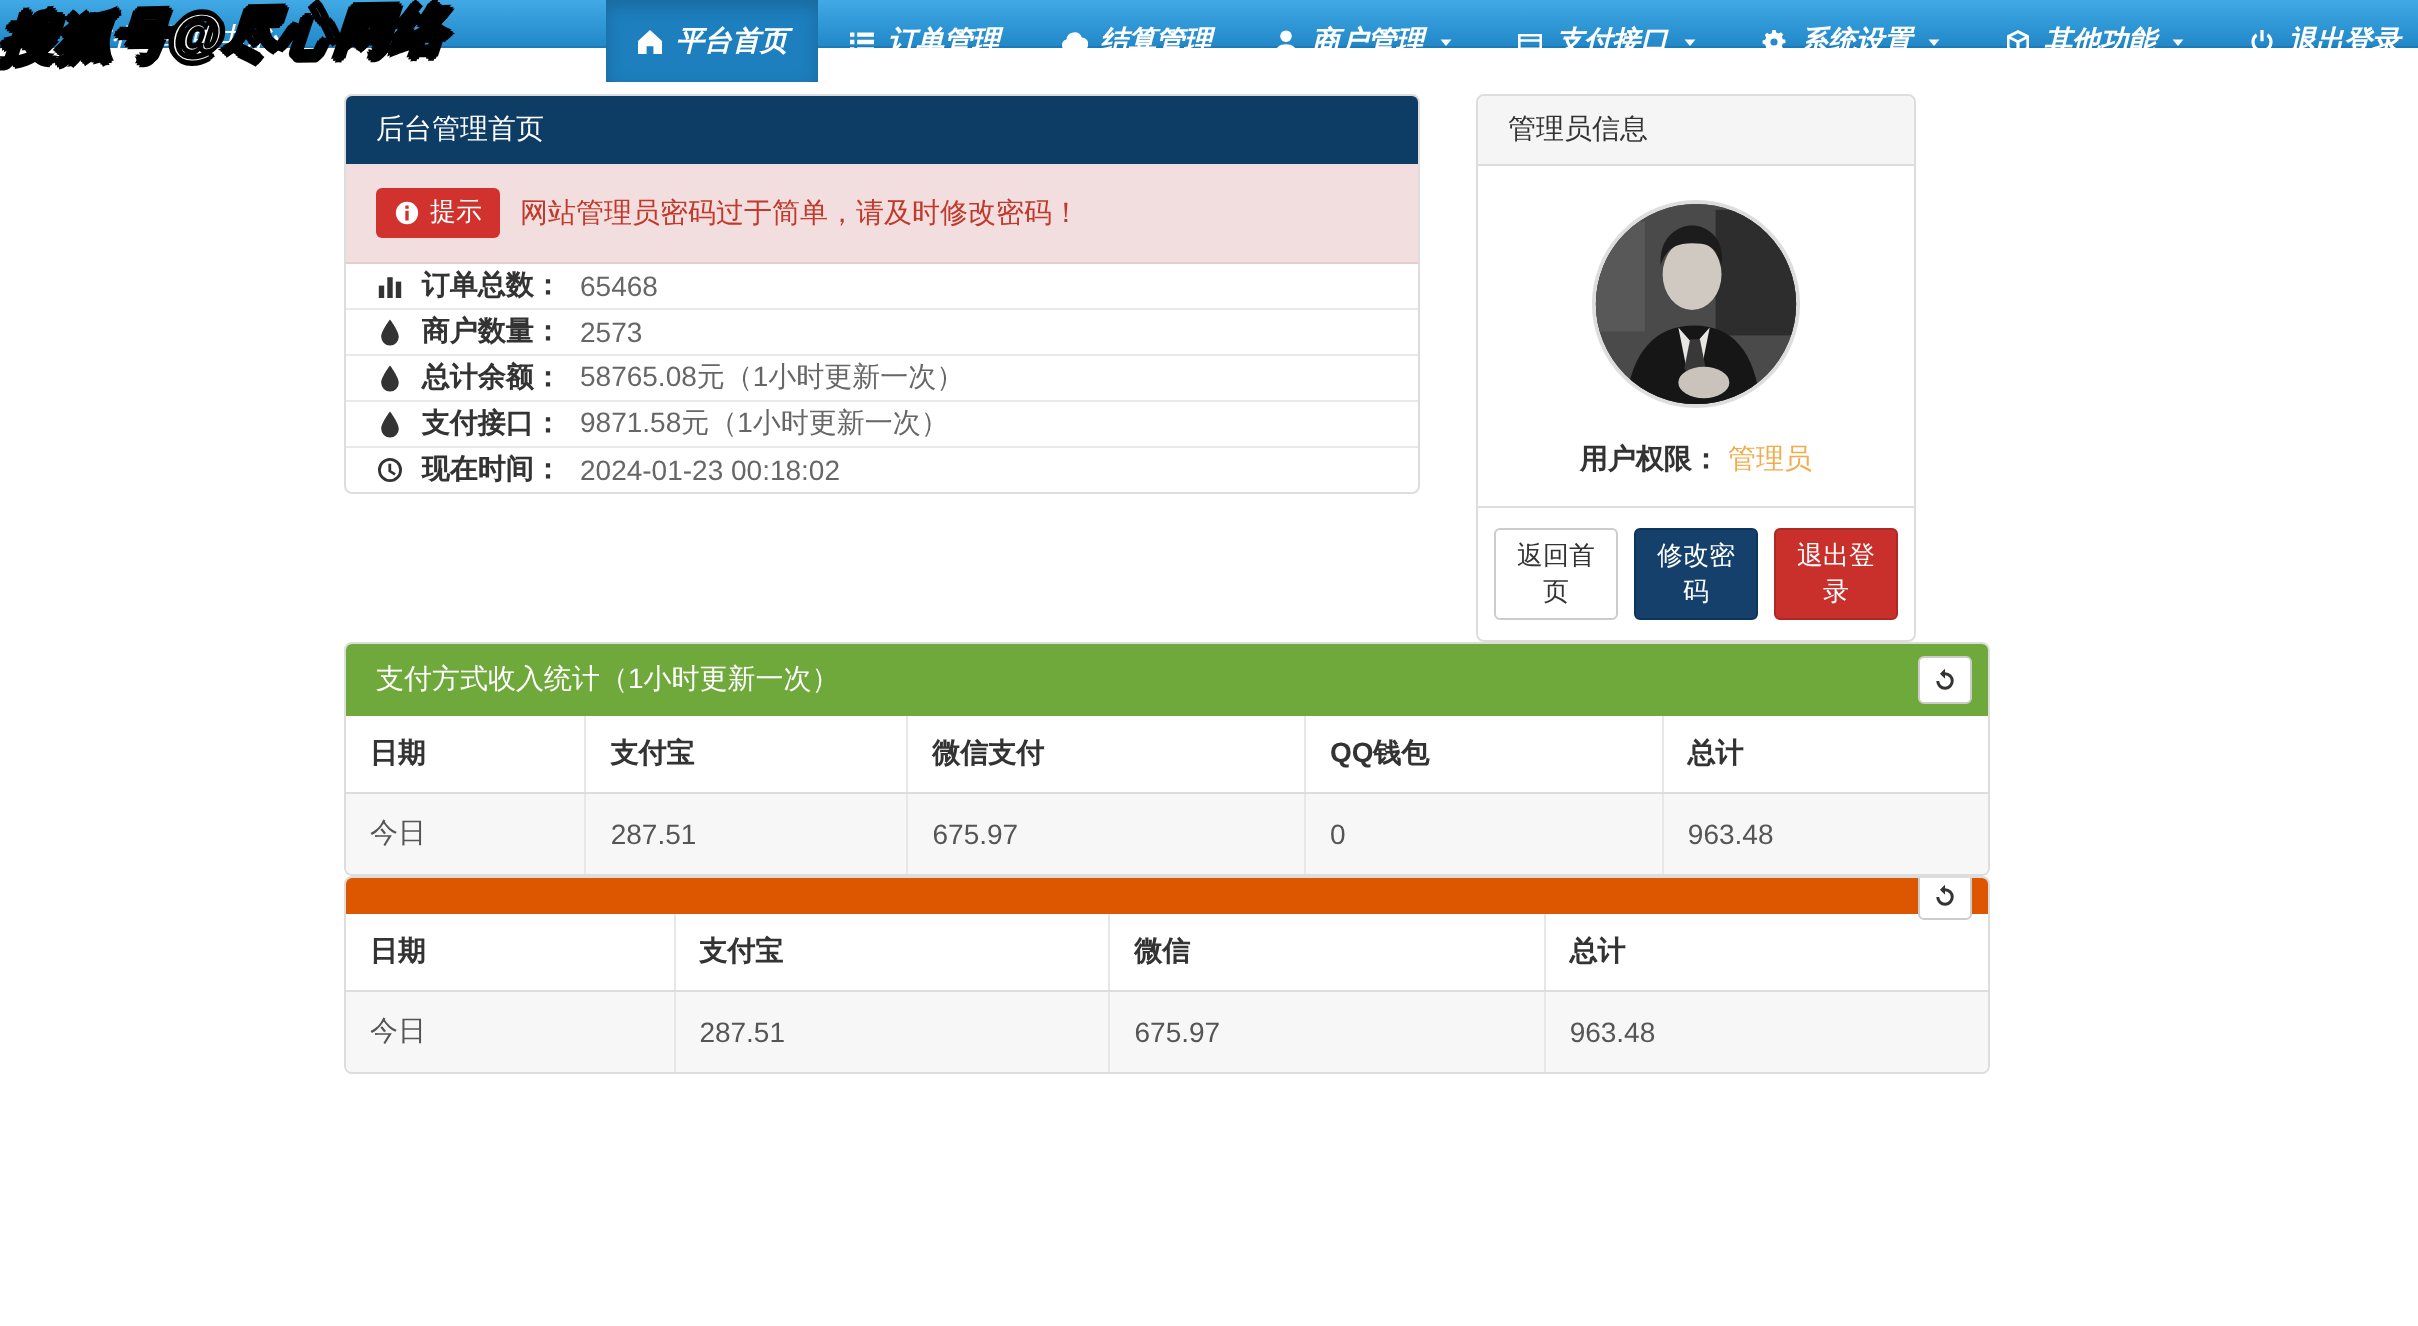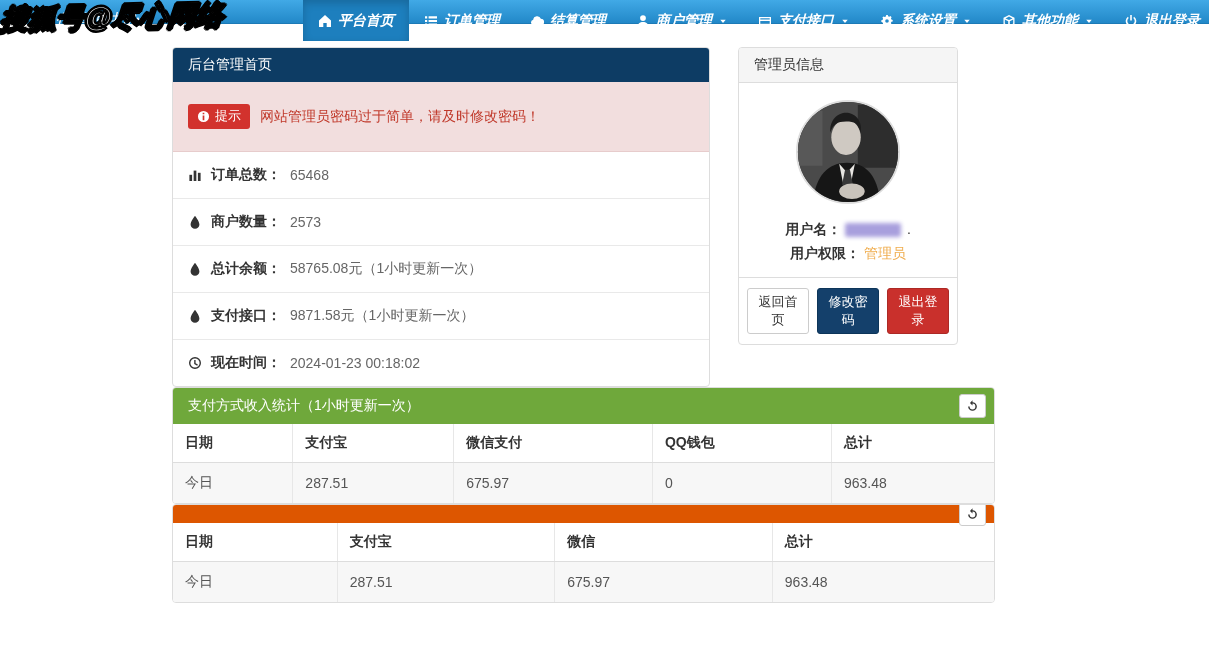--- a/index.html
+++ b/index.html
@@ -44,34 +44,34 @@
   .row-top { display:flex; gap:28px; }
   .panel { background:#fff; border:1px solid #ddd; border-radius:4px; overflow:hidden; }
   .panel-dashboard { width:538px; align-self:flex-start; }
   .panel-admin { width:220px; align-self:flex-start; }
   .panel-heading { padding:8px 15px; font-size:14px; }
   .heading-navy { background:#0d3c64; color:#fff; }
   .heading-gray { background:#f5f5f5; color:#333; border-bottom:1px solid #ddd; }
 
   
   .alert {
-    background:#f2dede; padding:22px 15px; display:flex; align-items:center; gap:10px;
+    background:#f2dede; padding:12px 15px; display:flex; align-items:center; gap:10px;
     border-bottom:1px solid #e7cccc;
   }
   .alert-badge {
     background:#d2322d; color:#fff; font-size:13px; padding:3px 9px 4px;
     border-radius:3px; display:inline-flex; align-items:center; gap:5px; flex:0 0 auto;
   }
   .alert-msg { color:#c0392b; font-size:14px; }
 
   
   .stat-list { list-style:none; margin:0; padding:0; }
   .stat-item {
     display:flex; align-items:center; gap:9px;
-    padding:14px 15px; font-size:14px; color:#333;
+    padding:2px 15px; font-size:14px; color:#333;
   }
   .stat-item + .stat-item { border-top:1px solid #e9e9e9; }
   .stat-label { font-weight:bold; }
   .stat-value { color:#666; }
 
   
   .admin-body { padding:14px 10px 12px; text-align:center; }
   .avatar { width:106px; height:106px; display:block; margin:2px auto 12px; }
   .admin-line { font-size:14px; color:#333; line-height:24px; }
   .admin-label { font-weight:bold; }
@@ -291,25 +291,20 @@
               <rect x="64" y="6" width="44" height="64" fill="#2d2d2d"></rect>
               <rect x="0" y="12" width="28" height="56" fill="#585858"></rect>
               <ellipse cx="52" cy="39" rx="15" ry="18" fill="#cfc9c2"></ellipse>
               <path d="M36 34c-1-13 8-20 16-20s17 7 15 20c-3-9-6-11-15-11s-13 3-16 11Z" fill="#1c1c1c"></path>
               <path d="M18 108c2-29 15-43 35-43s32 14 34 43Z" fill="#161616"></path>
               <path d="M45 66l8 9 8-9-4 20h-8Z" fill="#e8e6e2"></path>
               <path d="M51 72h5l3 15-5 6-6-6Z" fill="#383838"></path>
               <ellipse cx="58" cy="94" rx="13" ry="8" fill="#c9c3bb"></ellipse>
             </g>
           </svg>
-          <div class="admin-line">
-            <span class="admin-label">用户名：</span>
-            <span class="censor-box"></span>
-            <span>.</span>
-          </div>
           <div class="admin-line">
             <span class="admin-label">用户权限：</span>
             <span class="role-value">管理员</span>
           </div>
         </div>
         <footer class="admin-footer" id="admin-buttons">
             <button class="btn btn-default">返回首页</button>
             <button class="btn btn-navy">修改密码</button>
             <button class="btn btn-red">退出登录</button>
           </footer>

